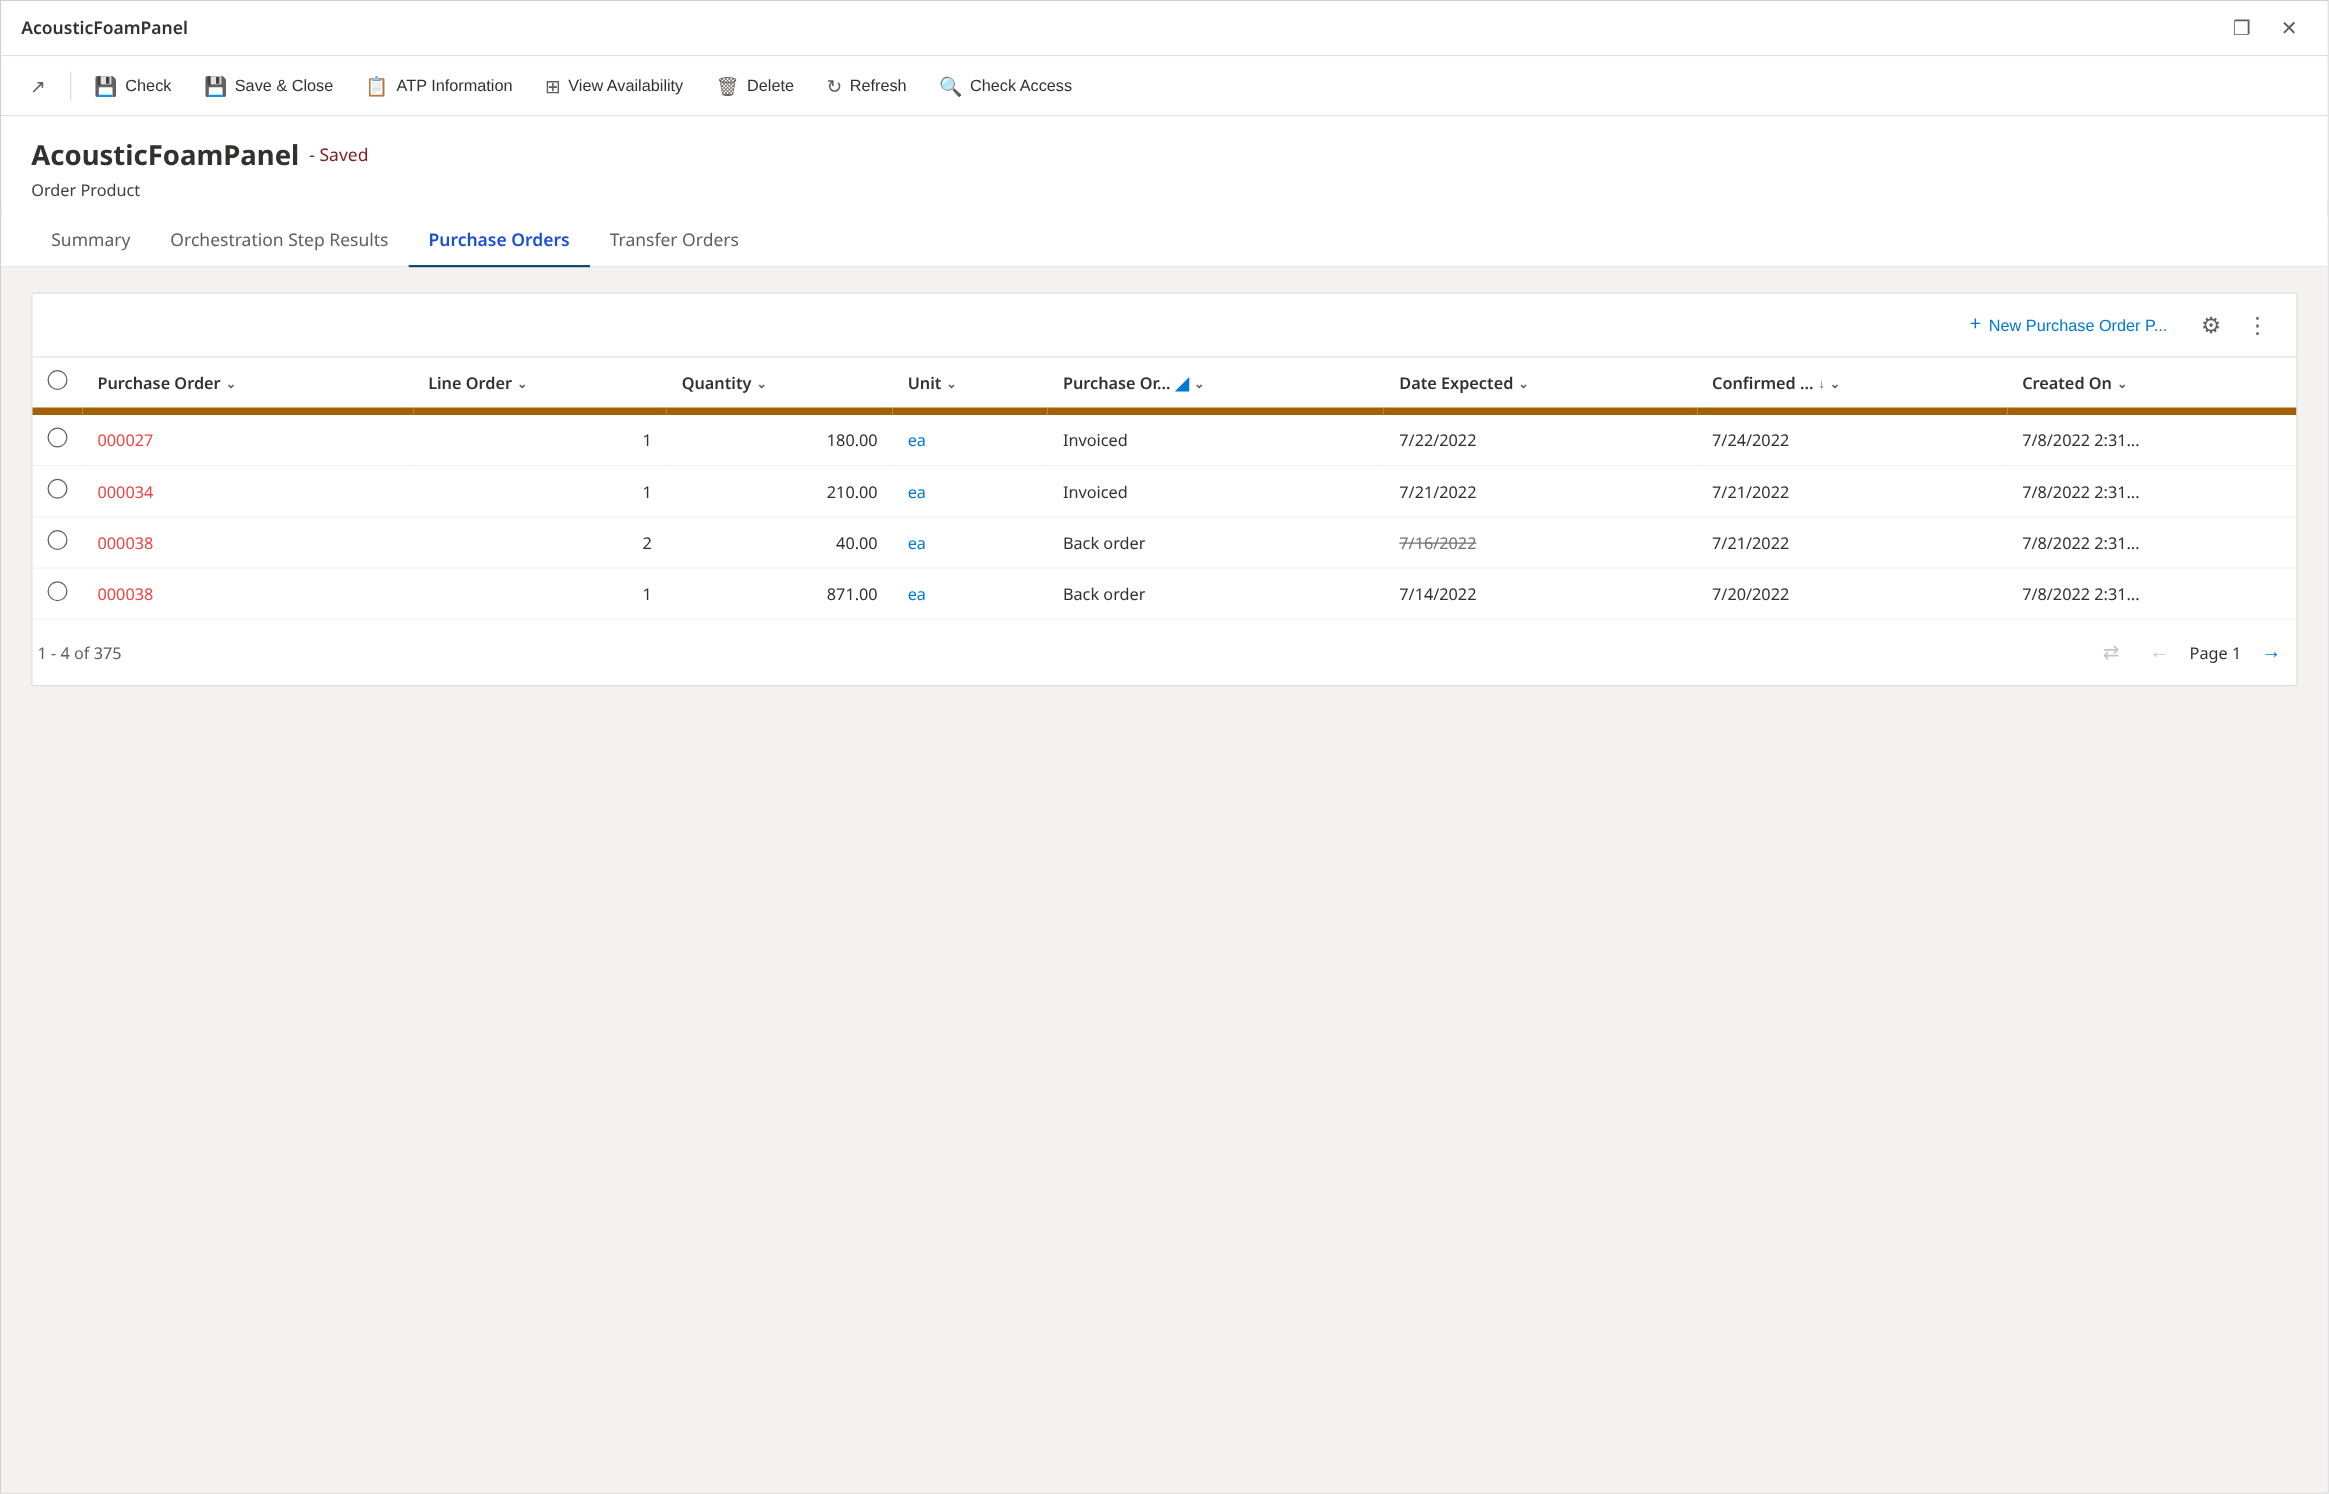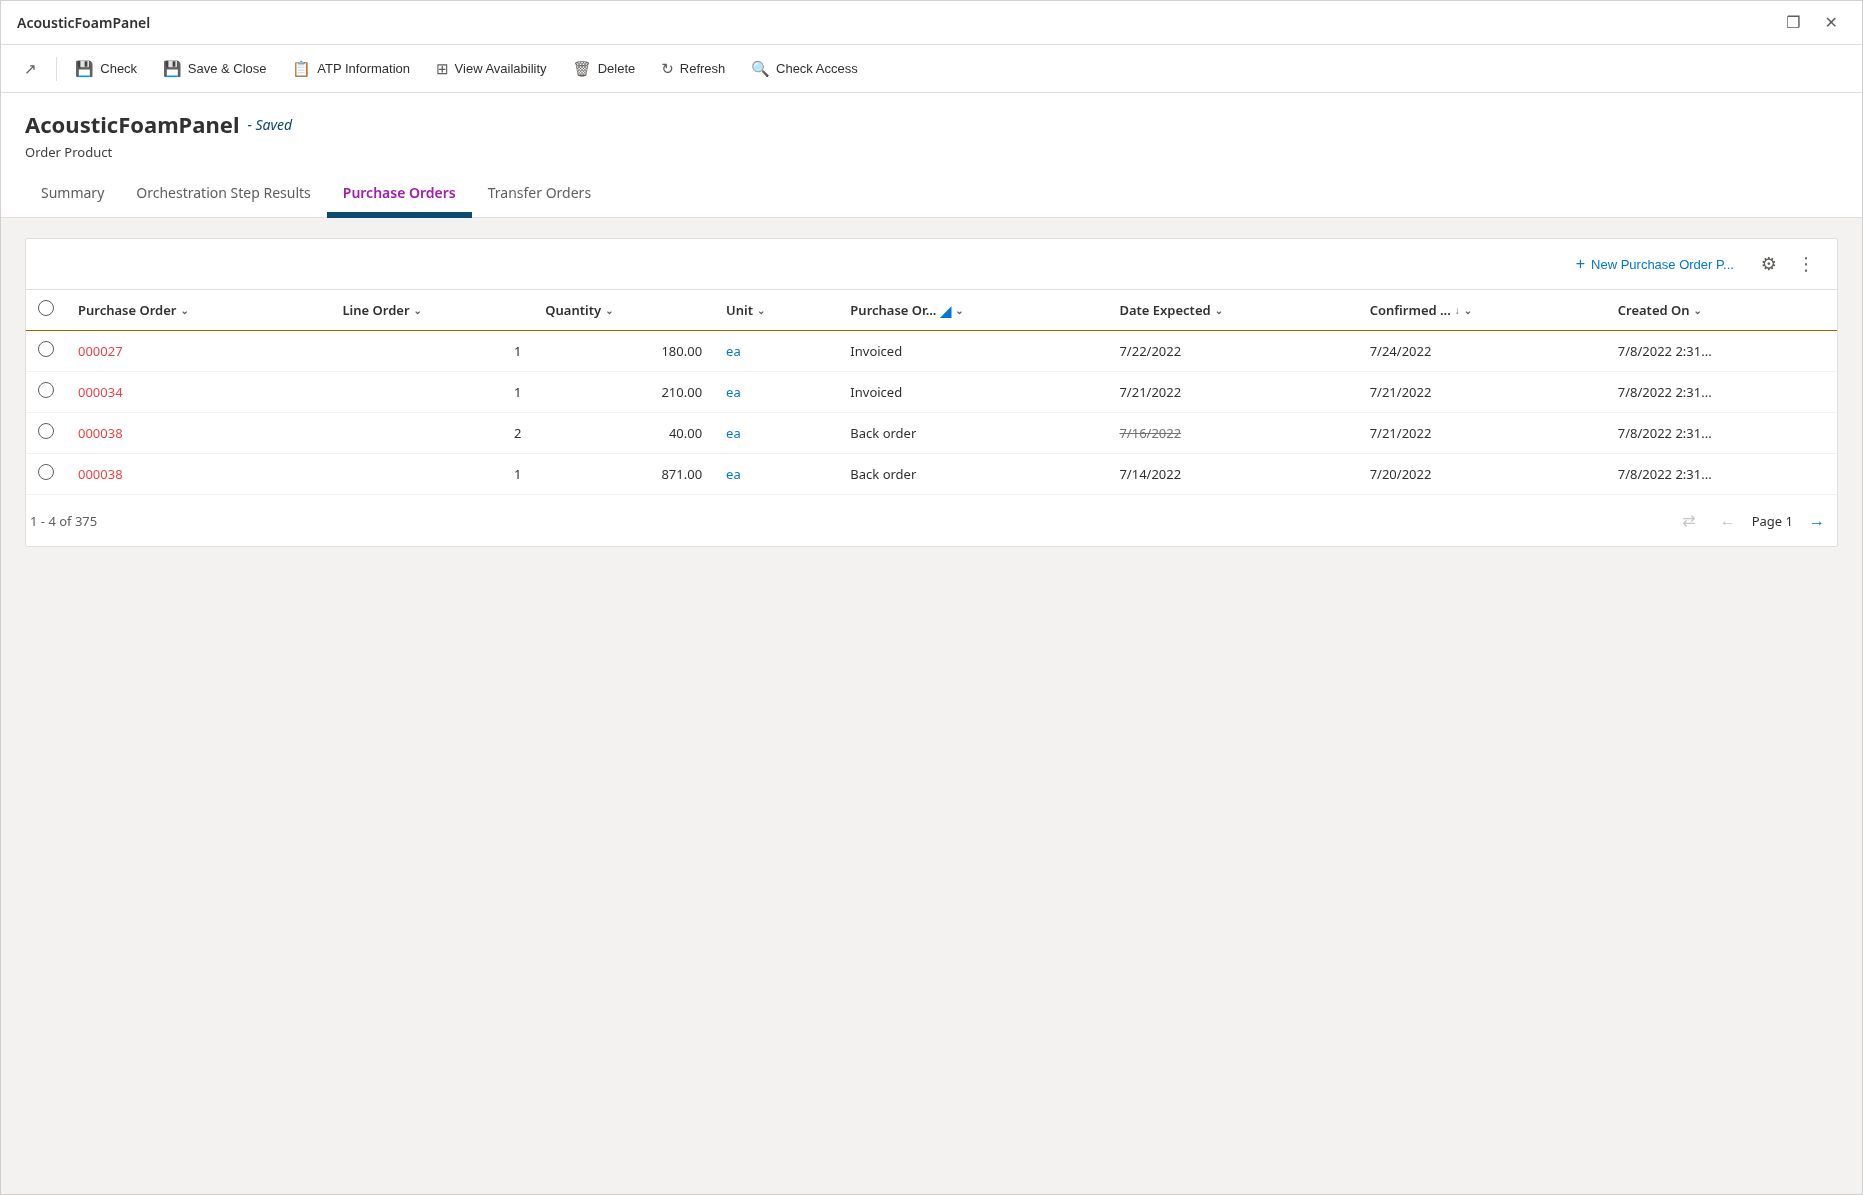--- a/index.html
+++ b/index.html
@@ -87,23 +87,22 @@
       gap: 8px;
       margin-bottom: 4px;
     }
     .record-title h1 {
       font-size: 22px;
       font-weight: 700;
       color: #323130;
     }
     .record-title .saved-label {
       font-size: 14px;
-      color: #0c4a6e;
+      color: #7f1d1d;
       font-weight: 400;
-      font-style: italic;
     }
     .record-subtitle {
       font-size: 13px;
       color: #404040;
     }
     .record-meta {
       display: flex;
       gap: 32px;
       margin-left: auto;
       align-items: flex-start;
@@ -152,23 +151,23 @@
     .tab {
       padding: 10px 16px;
       cursor: pointer;
       font-size: 14px;
       color: #605e5c;
       border-bottom: 2px solid transparent;
       white-space: nowrap;
       margin-bottom: -1px;
     }
     .tab.active {
-      color: #a21caf;
+      color: #1d4ed8;
       font-weight: 600;
-      border-bottom: 6px solid #0c4a6e;
+      border-bottom: 2px solid #0c4a6e;
     }
     .main-content {
       padding: 20px 24px;
       background: #f3f2f1;
       flex: 1;
     }
     .grid-container {
       background: #fff;
       border: 1px solid #e1dfdd;
       border-radius: 2px;
@@ -201,21 +200,21 @@
       padding: 6px;
       border-radius: 2px;
       color: #605e5c;
       font-size: 18px;
     }
     table {
       width: 100%;
       border-collapse: collapse;
     }
     thead tr {
-      border-bottom: 1px solid #a16207;
+      border-bottom: 6px solid #a16207;
     }
     th {
       padding: 10px 12px;
       text-align: left;
       font-size: 13px;
       font-weight: 600;
       color: #323130;
       white-space: nowrap;
       user-select: none;
     }

